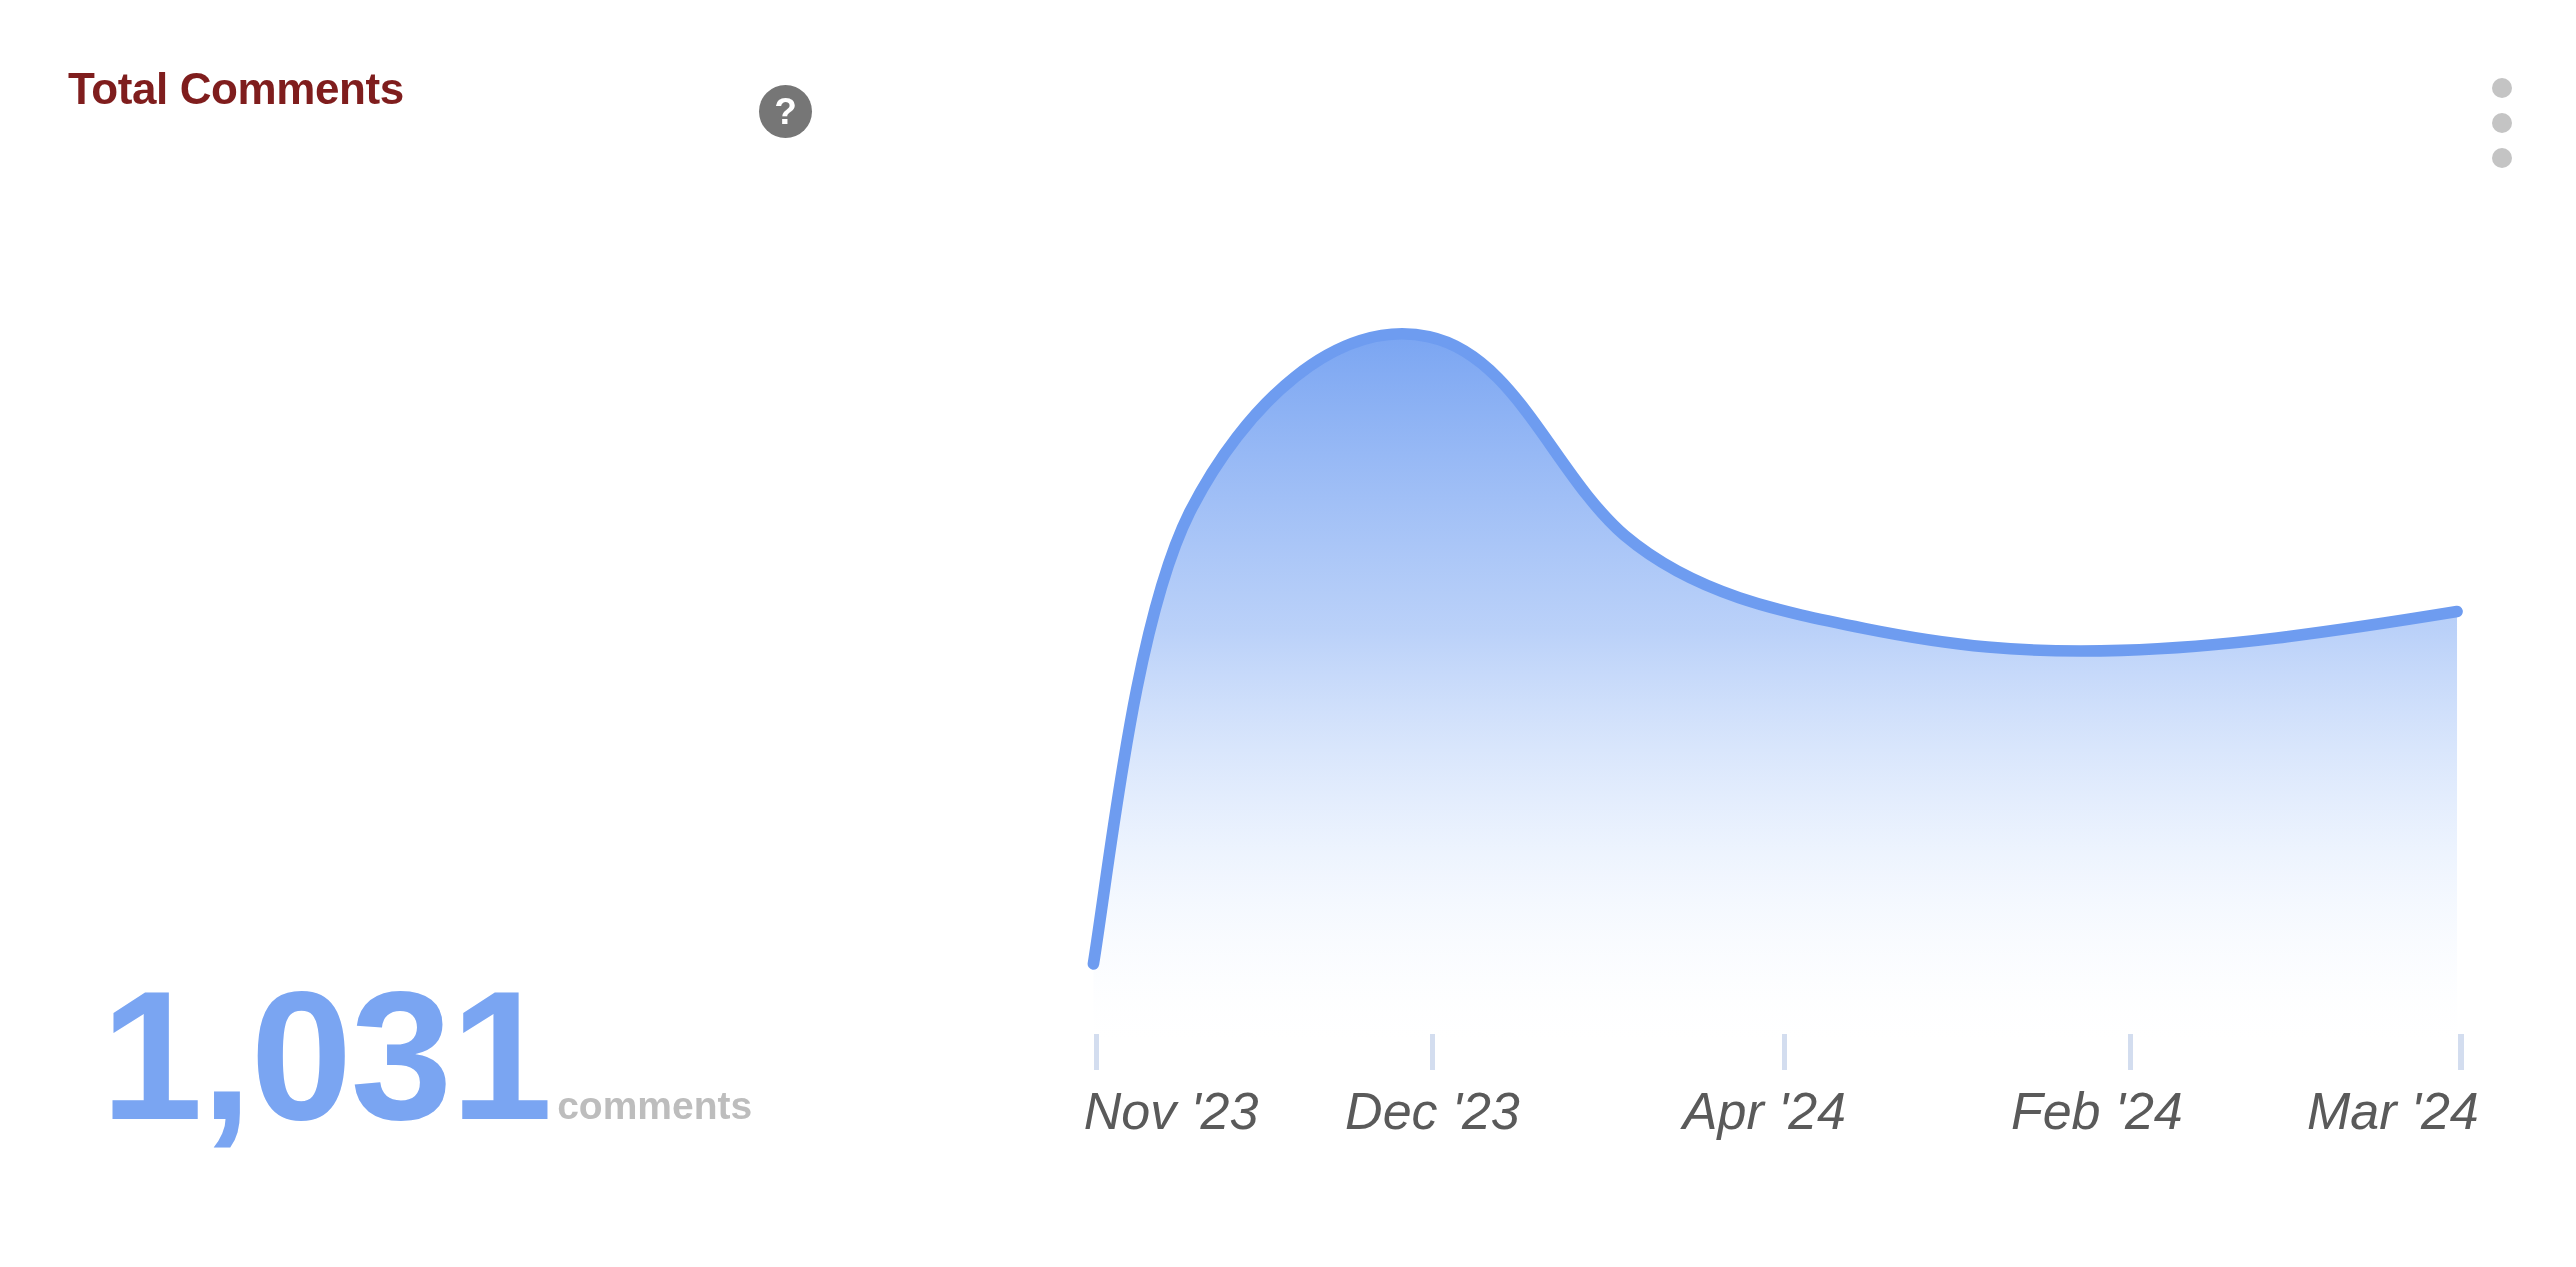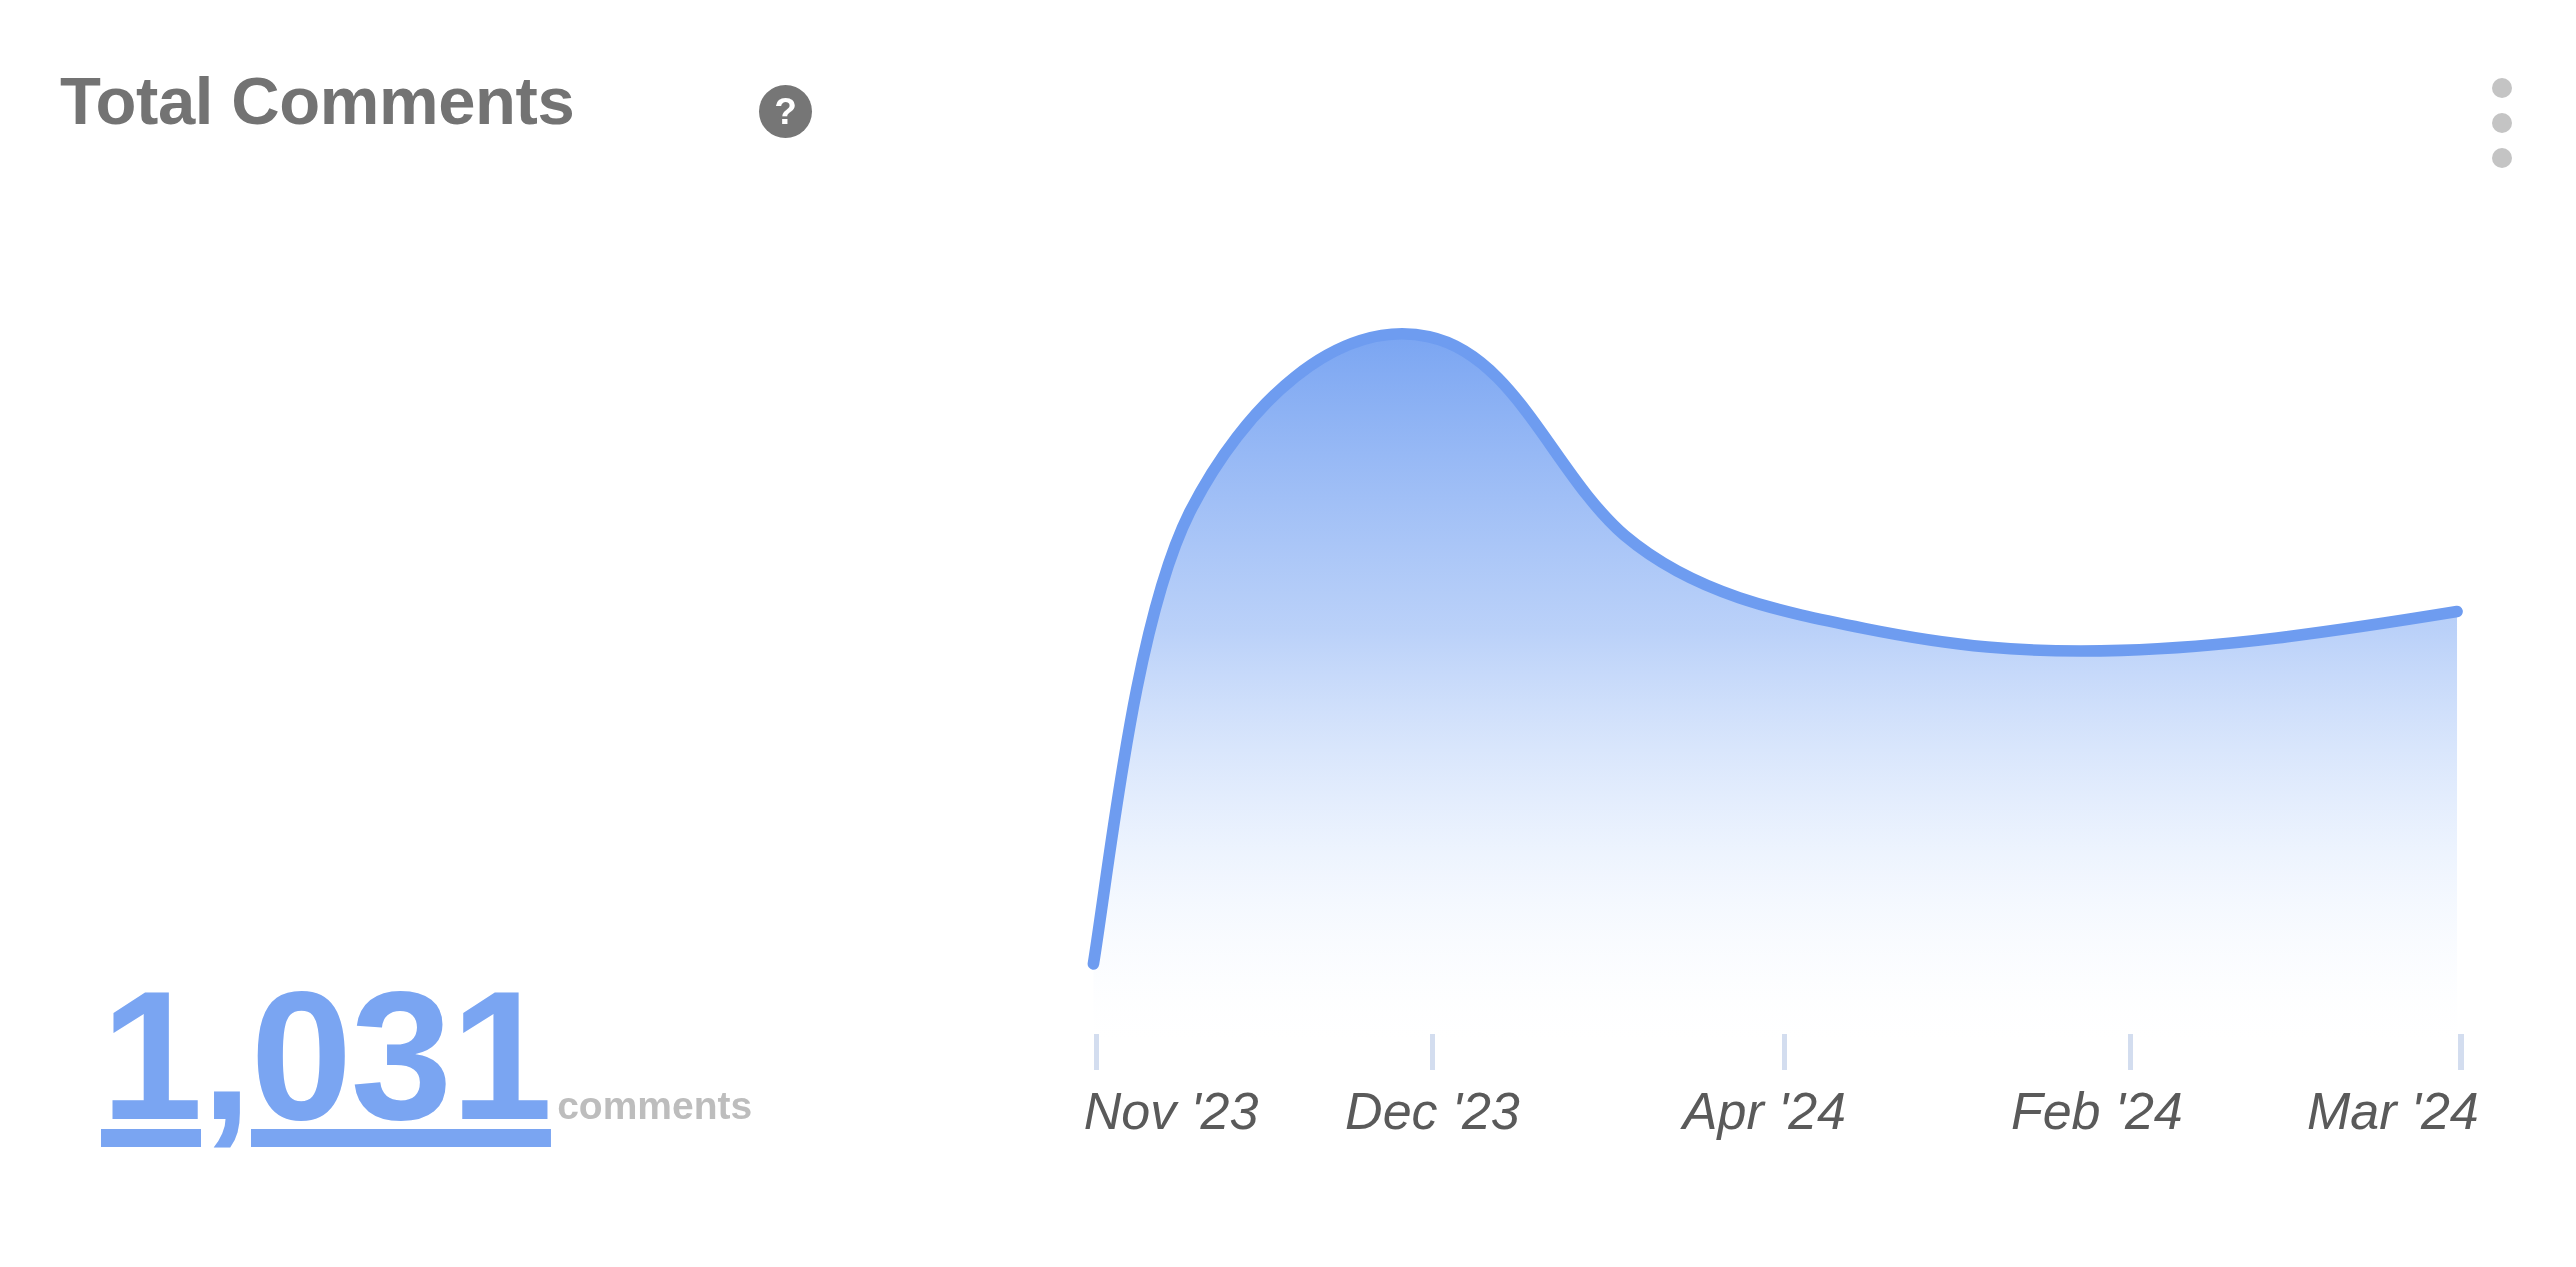--- a/index.html
+++ b/index.html
@@ -24,26 +24,26 @@
   
   .card-header {
     position: absolute;
     left: 0;
     top: 0;
     width: 100%;
     height: 163px;
   }
   .card-title {
     position: absolute;
-    left: 60px;
+    left: 68px;
     top: 67px;
-    font-size: 67px;
+    font-size: 44px;
     font-weight: bold;
     letter-spacing: -0.4px;
-    color: #737373;
+    color: #7f1d1d;
     line-height: 1;
     white-space: nowrap;
   }
   .help-icon {
     position: absolute;
     left: 759px;
     top: 85px;
     width: 53px;
     height: 53px;
     border-radius: 50%;
@@ -83,21 +83,20 @@
     display: flex;
     align-items: baseline;
   }
   .metric-value {
     font-size: 183px;
     font-weight: bold;
     color: #7aa5f2;
     line-height: 0.82;
     letter-spacing: -1.6px;
     white-space: nowrap;
-    text-decoration: underline;
   }
   .metric-unit {
     font-size: 39px;
     font-weight: bold;
     color: #bdbdbd;
     margin-left: 6.2px;
     line-height: 1;
     white-space: nowrap;
   }
 

